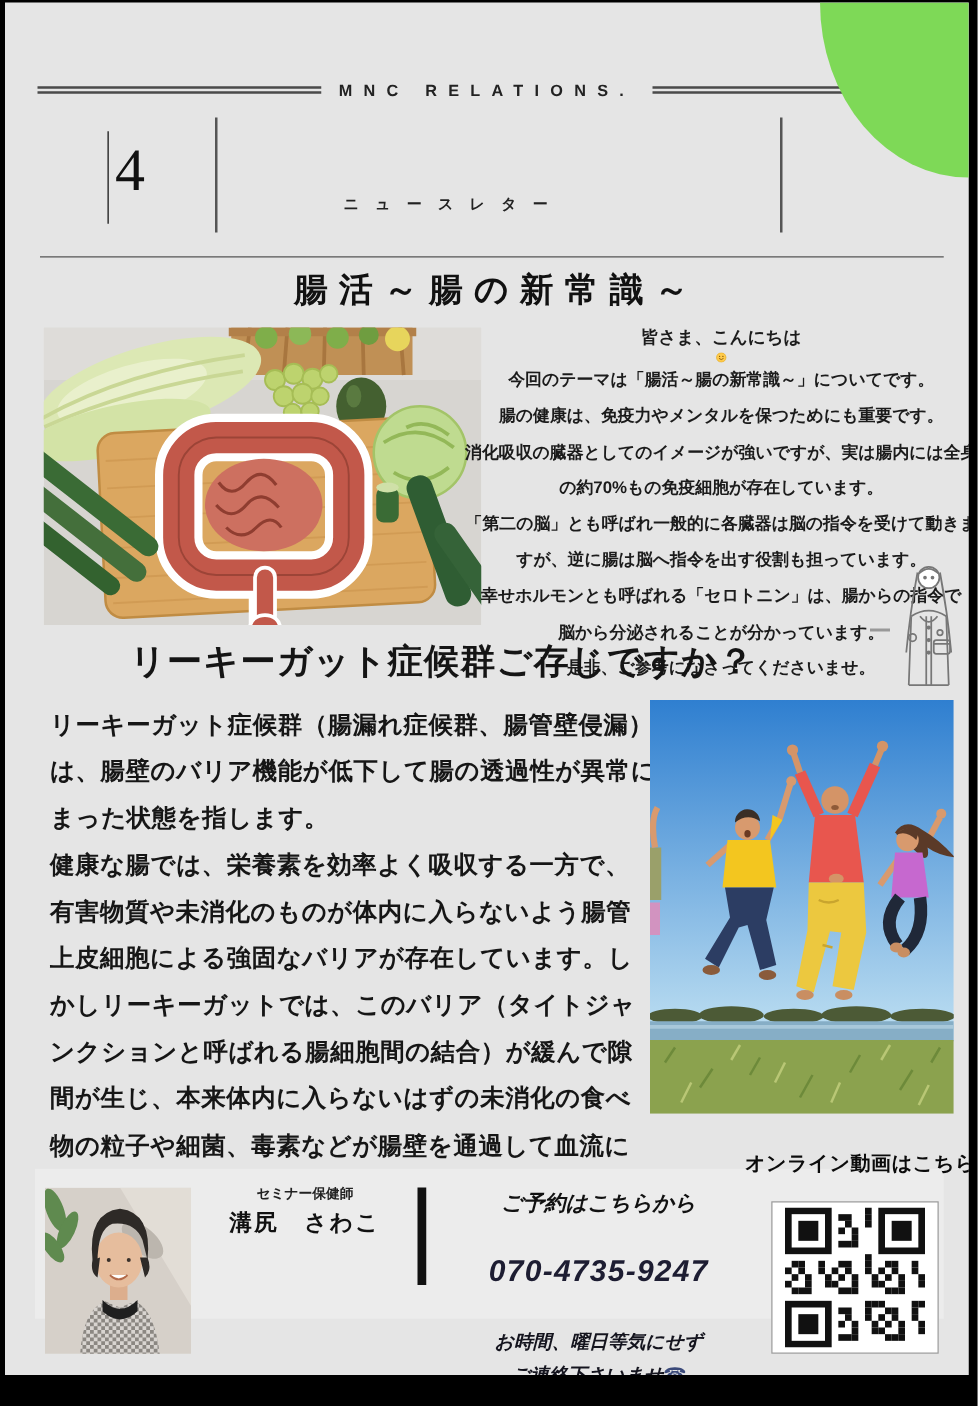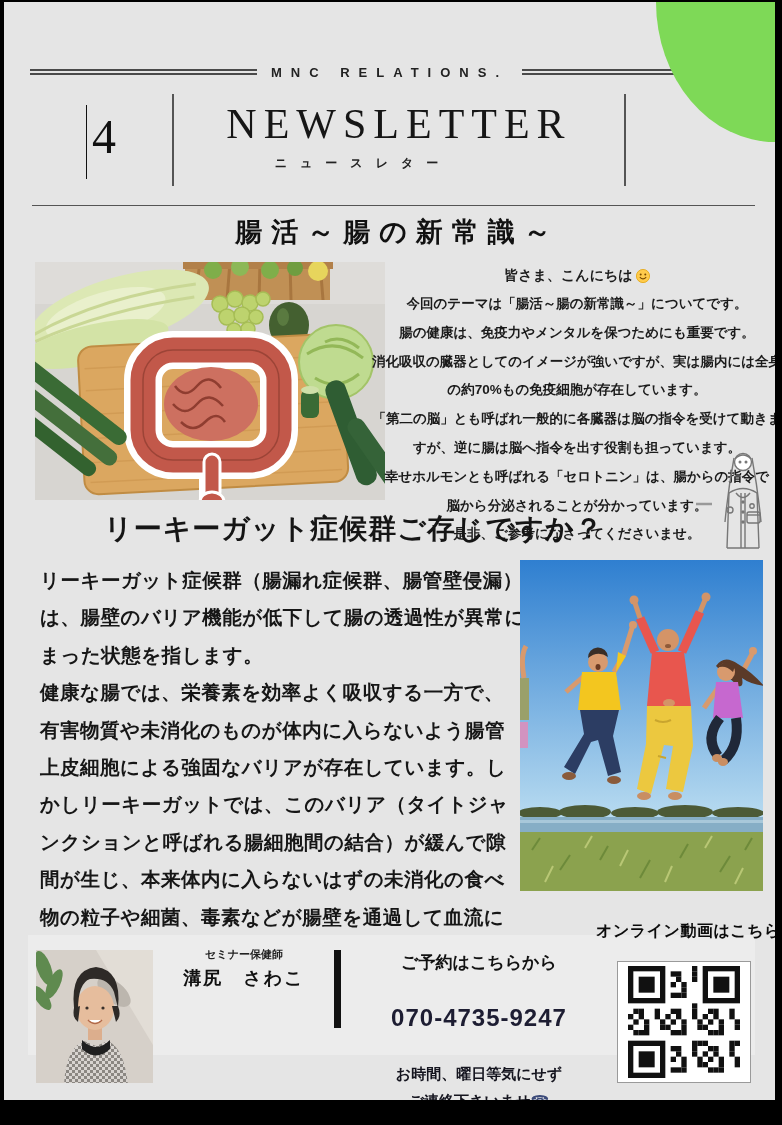--- a/index.html
+++ b/index.html
@@ -51,21 +51,21 @@
   .top-divider { position:absolute; left:28px; right:20px; top:203px; height:1px; background:#555; }
   
   .main-title {
     position:absolute; left:0; width:100%; top:212px; text-align:center;
     font-size:27px; font-weight:bold; letter-spacing:9px; color:#111;padding-left:16px;
   }
   .veg-photo { position:absolute; left:31px; top:260px; width:350px; height:238px; }
   .intro-block { position:absolute; left:368px; top:259px; width:410px; text-align:center; }
   .intro-line1 {
     display:flex; align-items:center; justify-content:center; gap:3px;
-    height:29px; font-size:14px; font-weight:bold;
+    height:29px; font-size:14px; font-weight:bold;flex-direction:column;
   }
   .intro-body {
     white-space:pre; font-size:13.5px; font-weight:bold; line-height:28.8px; color:#1b1b1b;
   }
   .nurse-illust { position:absolute; left:692px; top:444px; width:80px; height:110px; }
   
   .section-title {
     position:absolute; left:100px; top:508px;
     font-family:"Liberation Serif","DejaVu Serif",serif;
     font-size:28px; font-weight:bold; letter-spacing:1px; color:#151515;
@@ -80,21 +80,21 @@
   .footer-panel {
     position:absolute; left:24px; top:933px; width:727px; height:120px;
     background:#ececec;
   }
   .staff-photo { position:absolute; left:8px; top:15px; width:117px; height:133px; overflow:hidden; }
   .staff-block { position:absolute; left:128px; top:12px; width:176px; text-align:center; }
   .staff-role { font-size:11px; font-weight:bold; color:#222; }
   .staff-name { font-size:18px; font-weight:bold; letter-spacing:2px; margin-top:4px; color:#111; }
   .staff-msg  { margin-top:6px; font-size:11px; font-weight:bold; line-height:21px; white-space:pre-line; color:#222; }
   .v-bar { position:absolute; left:306px; top:15px; width:7px; height:78px; background:#111; }
-  .contact-block { position:absolute; left:320px; top:16px; width:262px; text-align:center; }
+  .contact-block { position:absolute; left:320px; top:16px; width:262px; text-align:center;font-style:italic; }
   .contact-heading { font-size:17px; font-weight:bold; color:#111; }
   .contact-phone { margin-top:30px; font-size:24px; font-weight:600; letter-spacing:1px; color:#1d1d32; }
   .contact-note { margin-top:28px; font-size:15px; font-weight:bold; line-height:27px; color:#14141e; }
   .tel-icon { color:#3b4a7a; font-weight:normal; }
   .qr-box {
     position:absolute; left:589px; top:26px; width:134px; height:122px;
     background:#fff; border:1px solid #9a9a9a; display:flex;
     align-items:center; justify-content:center;
   }
   .online-label {
@@ -111,21 +111,20 @@
 
   <div class="brand-row">
     <div class="dline"></div>
     <div class="brand-text">MNC RELATIONS.</div>
     <div class="dline"></div>
   </div>
 
   <div class="issue-no">4</div>
   <div class="mast-bar left"></div>
   <div class="mast-bar right"></div>
-  <div class="mast-title">NEWSLETTER</div>
   <div class="mast-sub">ニュースレター</div>
   <div class="top-divider"></div>
 
   <div class="main-title">腸活～腸の新常識～</div>
 
   <div class="veg-photo">
     <svg width="350" height="238" viewBox="0 0 350 238">
       <rect width="350" height="238" fill="#d7d5d1"></rect>
       <rect width="350" height="42" fill="#e3e1dd" opacity="0.6"></rect>
 

